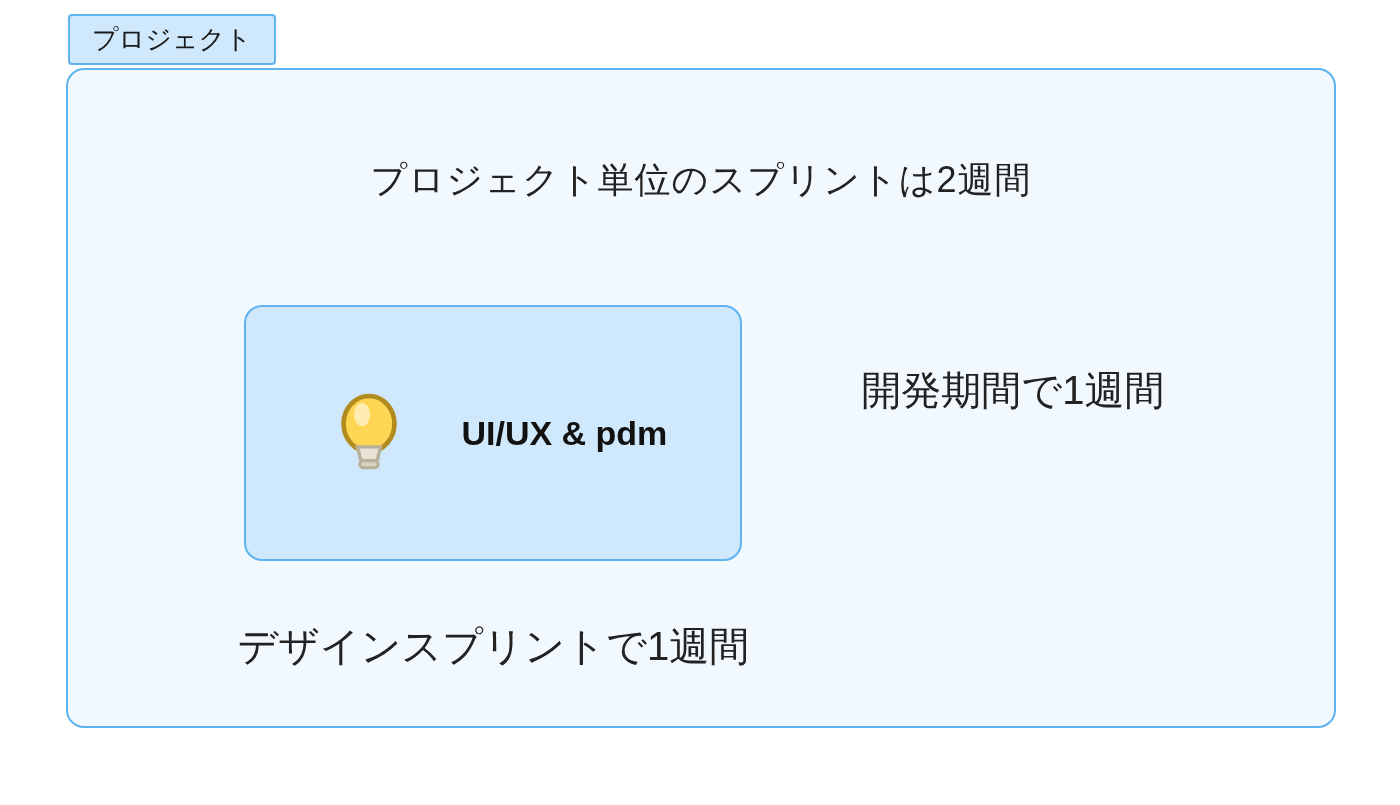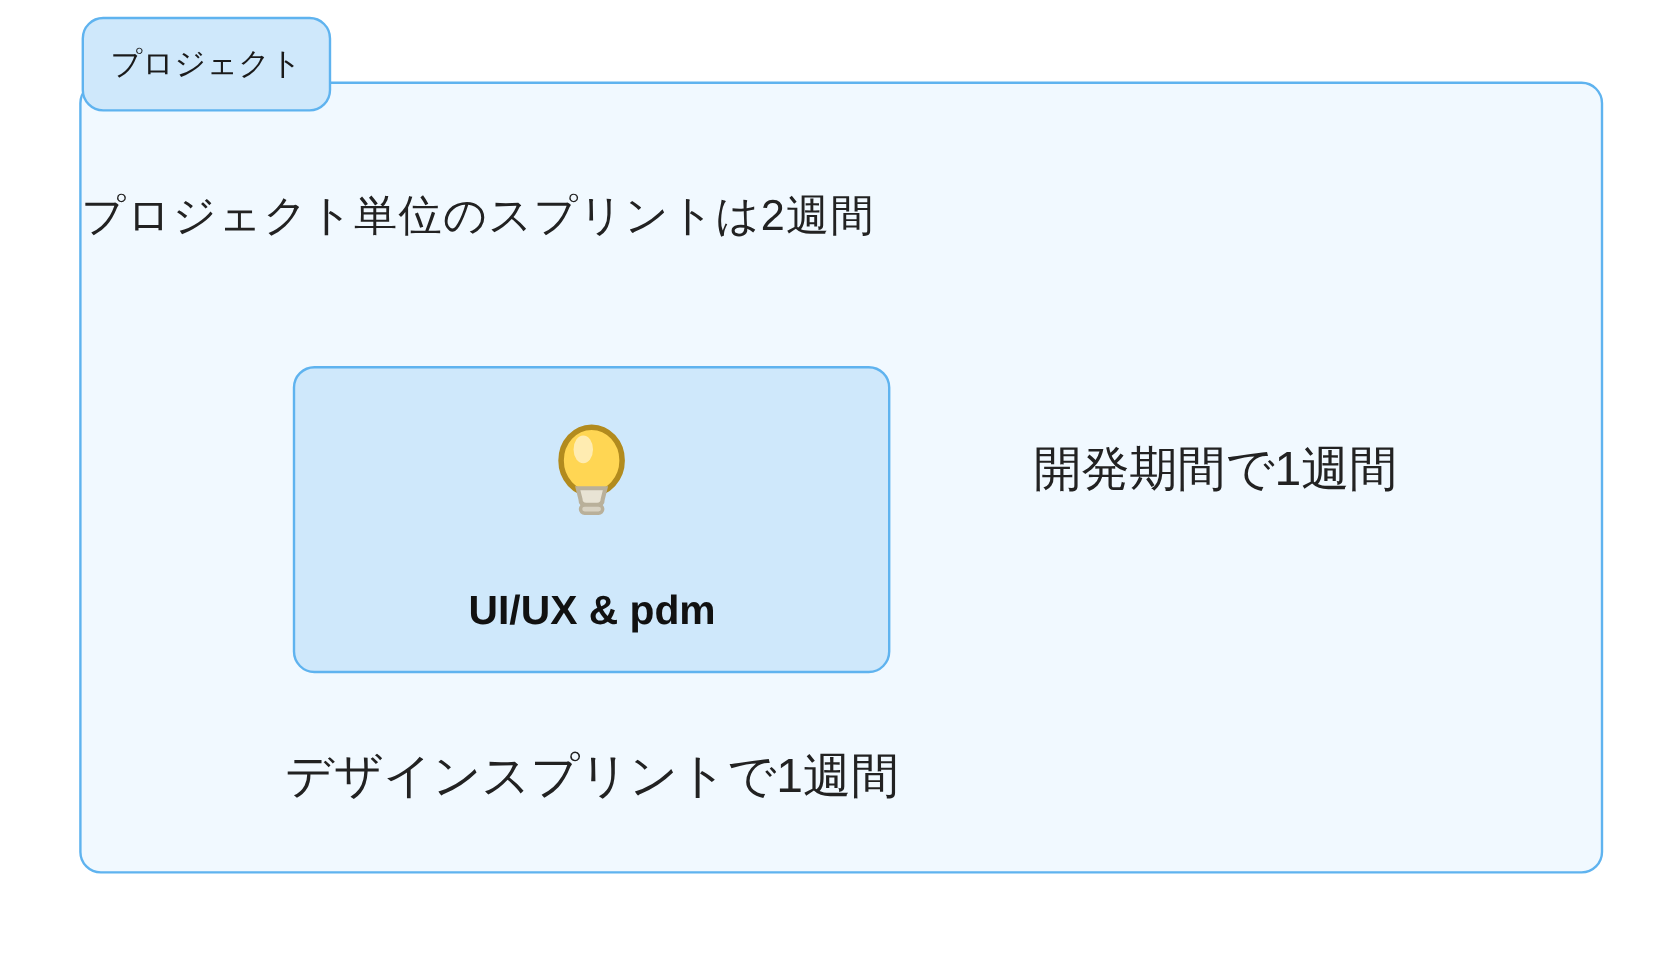--- a/index.html
+++ b/index.html
@@ -10,38 +10,38 @@
       font-family: -apple-system, BlinkMacSystemFont, "Hiragino Sans", "Hiragino Kaku Gothic ProN", Meiryo, sans-serif;
       position: relative;
       overflow: hidden;
     }
     .tab {
       position: absolute;
       top: 14px;
       left: 68px;
       background: #cfe8fb;
       border: 2px solid #5fb3ef;
-      border-radius: 18px;
-      padding: 20px 22px;
+      border-radius: 4px;
+      padding: 6px 22px;
       font-size: 26px;
       color: #1a1a1a;
       z-index: 2;
     }
     .outer-panel {
       position: absolute;
       top: 68px;
       left: 66px;
       width: 1270px;
       height: 660px;
       background: #f1f9ff;
       border: 2px solid #5fb3ef;
       border-radius: 18px;
       display: flex;
       flex-direction: column;
-      align-items: flex-start;
+      align-items: center;
       padding-top: 86px;
     }
     .headline {
       font-size: 36px;
       color: #222;
       letter-spacing: 1px;
     }
     .cards-row {
       display: flex;
       gap: 112px;
@@ -57,21 +57,20 @@
     .card {
       width: 498px;
       height: 256px;
       background: #cfe8fb;
       border: 2px solid #5fb3ef;
       border-radius: 18px;
       display: flex;
       align-items: center;
       justify-content: center;
       gap: 42px;
-      flex-direction: column;
     }
     .card-label {
       font-size: 34px;
       font-weight: 700;
       color: #111;
     }
     .sub-label {
       margin-top: 58px;
       font-size: 40px;
       color: #222;

